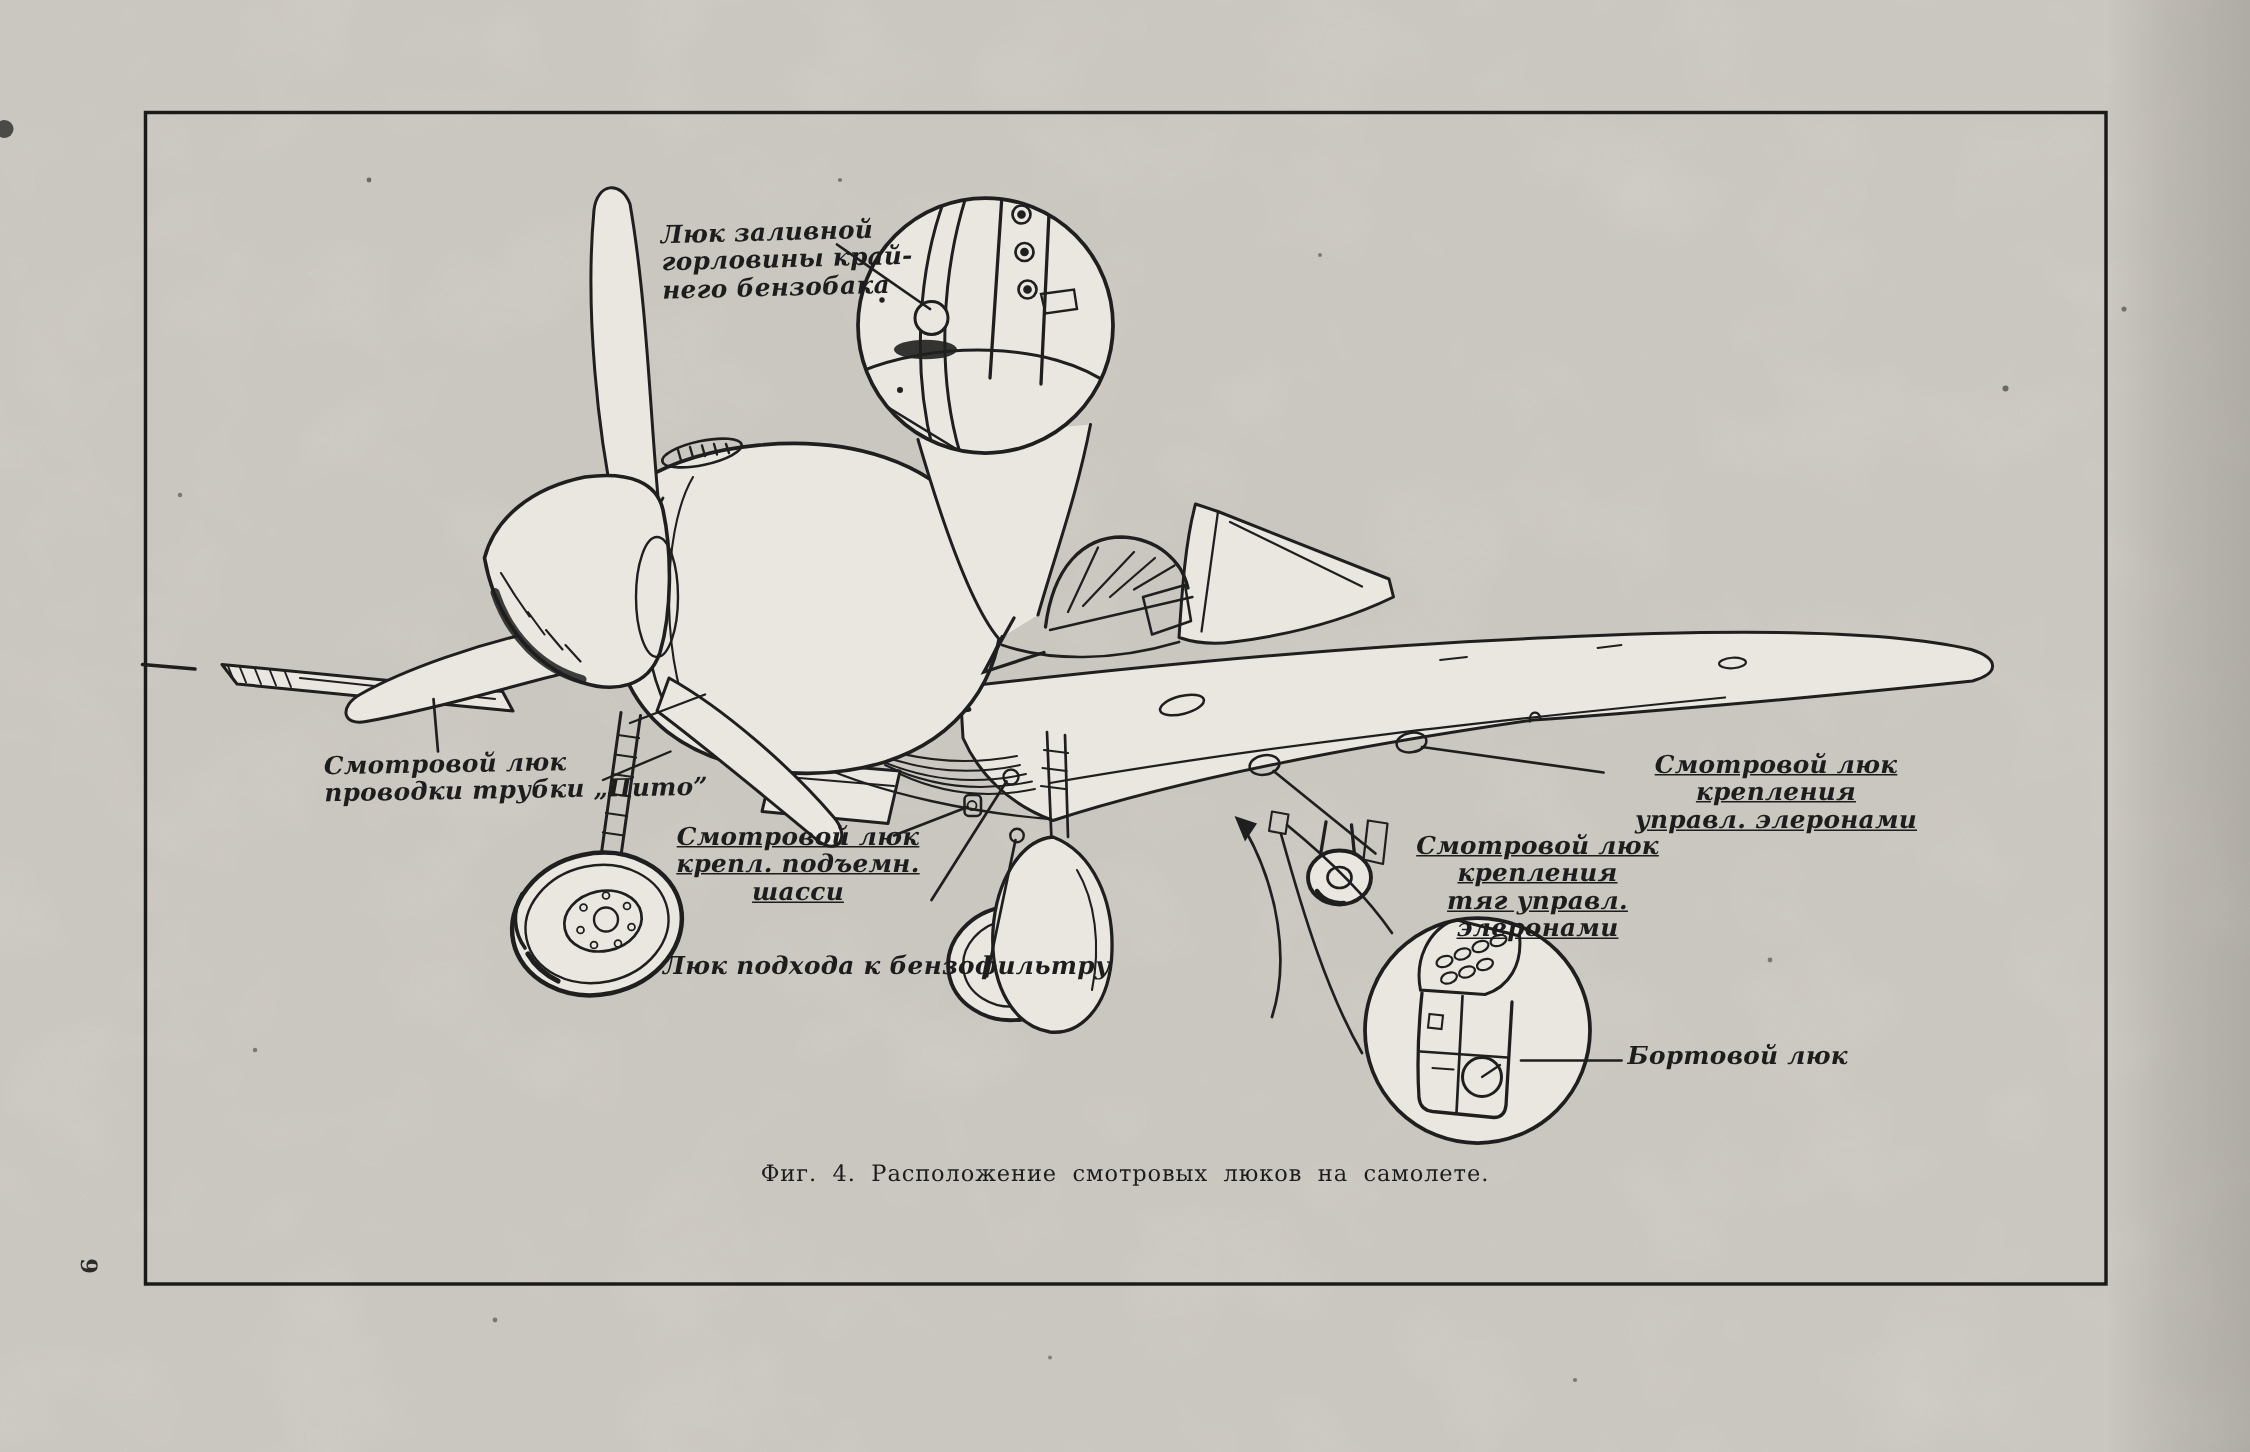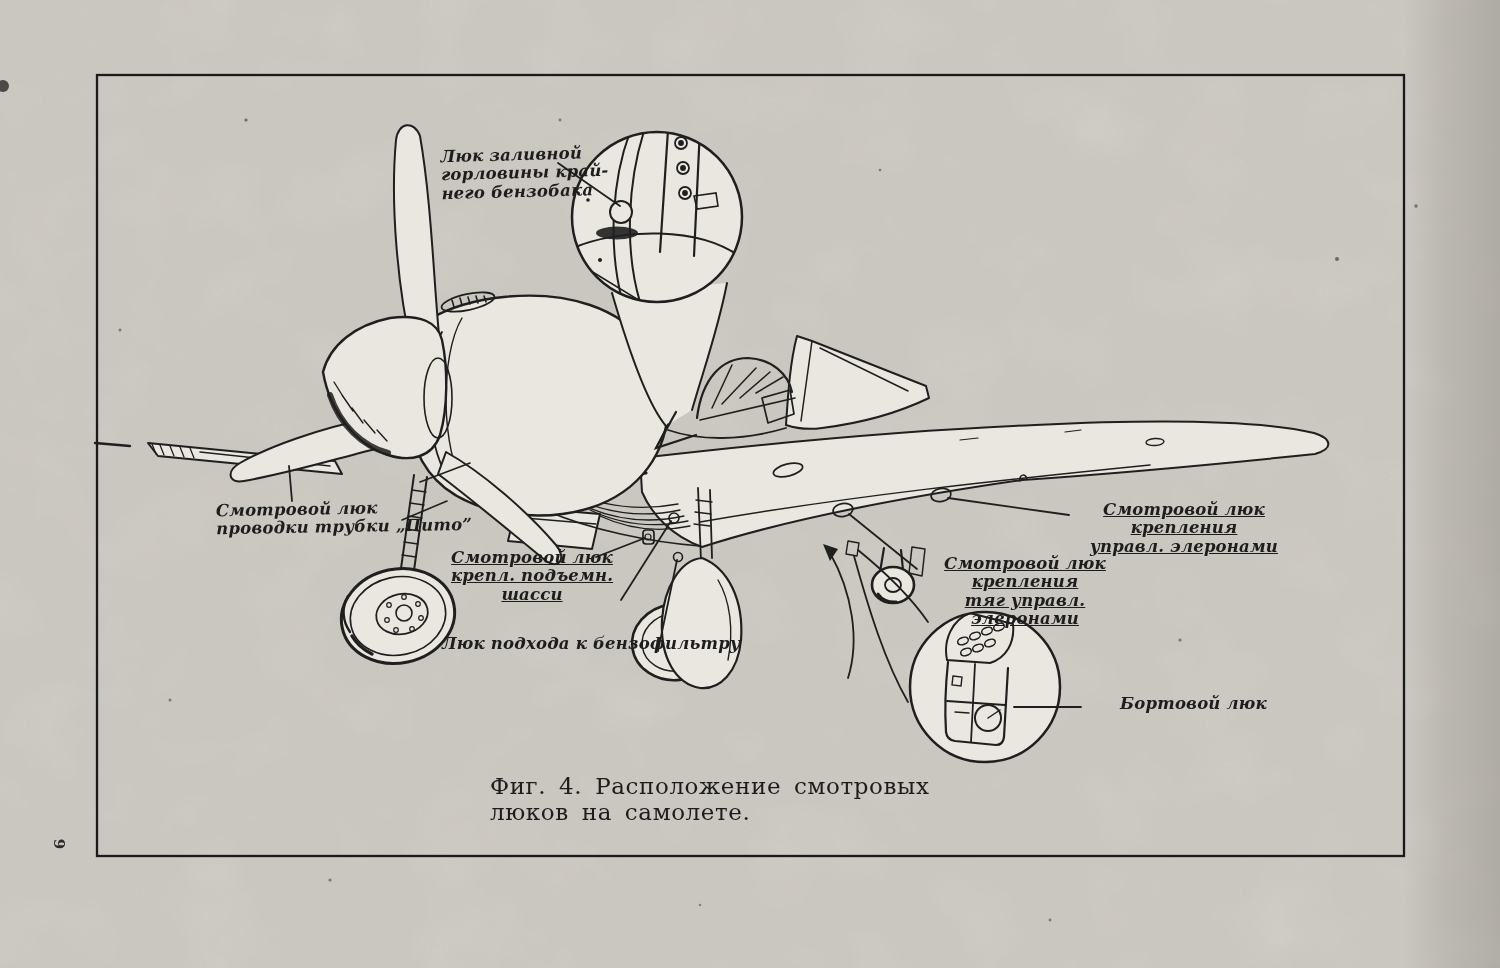--- a/index.html
+++ b/index.html
@@ -26,25 +26,26 @@
   }
   .centered{text-align:center;text-decoration:underline;}
   #label-fuel-filler{left:441px;top:146px;transform:rotate(-1.5deg);}
   #label-pitot{left:216px;top:500px;transform:rotate(-1deg);}
   #label-gear-mount{left:446px;top:549px;width:172px;}
   #label-drain-plug{left:448px;top:593px;width:156px;}
   #label-fuel-filter{left:442px;top:635px;}
   #label-flap-rocker{left:722px;top:679px;}
   #label-aileron-mount{left:1070px;top:501px;width:228px;}
   #label-aileron-rods{left:918px;top:555px;width:214px;}
-  #label-side-hatch{left:1120px;top:695px;}
+  #label-side-hatch{left:1085px;top:695px;}
   #figure-caption{
     position:absolute;left:490px;top:773px;width:520px;
+    text-align:center;
     font-family:"DejaVu Serif", serif;
-    font-size:23px;font-weight:500;
+    font-size:15px;font-weight:500;
     letter-spacing:0.6px;word-spacing:5px;
     color:#1c1c1c;
   }
   #page-number{
     position:absolute;left:54px;top:835px;
     font-family:"DejaVu Serif", serif;
     font-size:15px;font-weight:700;color:#2a2a2a;
     transform:rotate(90deg);
   }
 </style>

